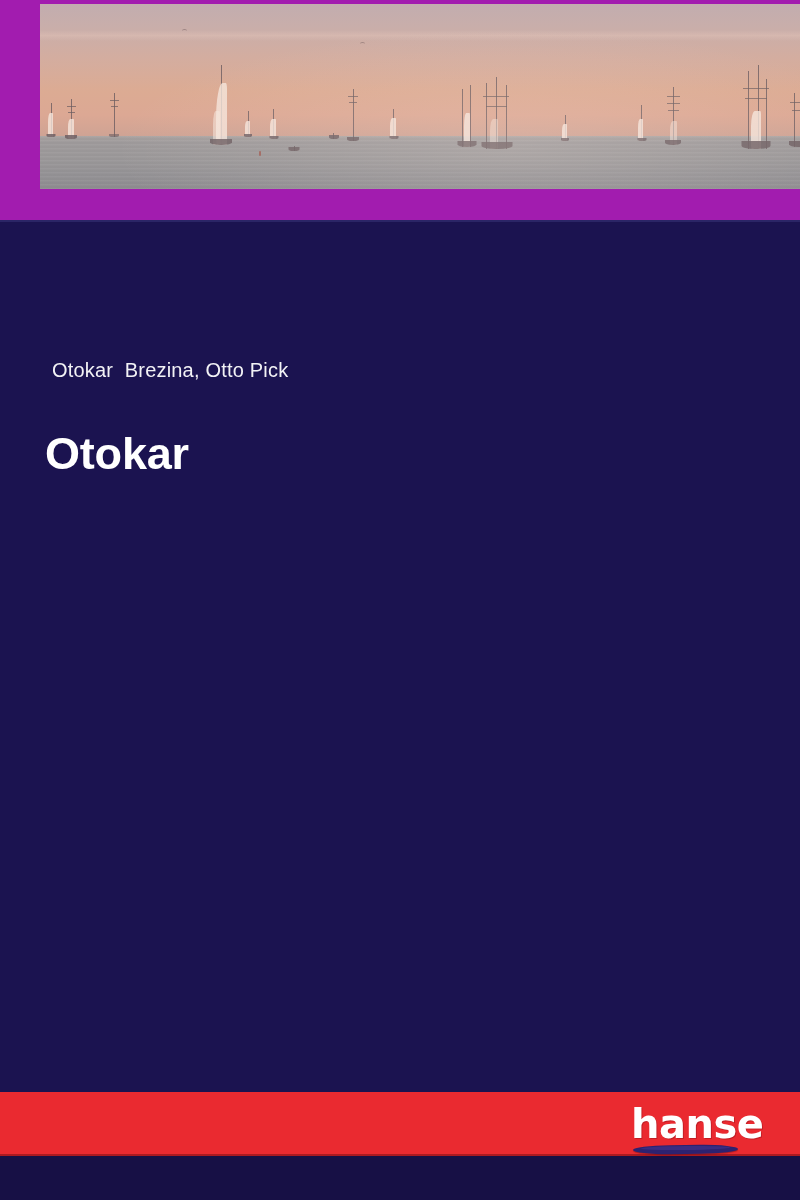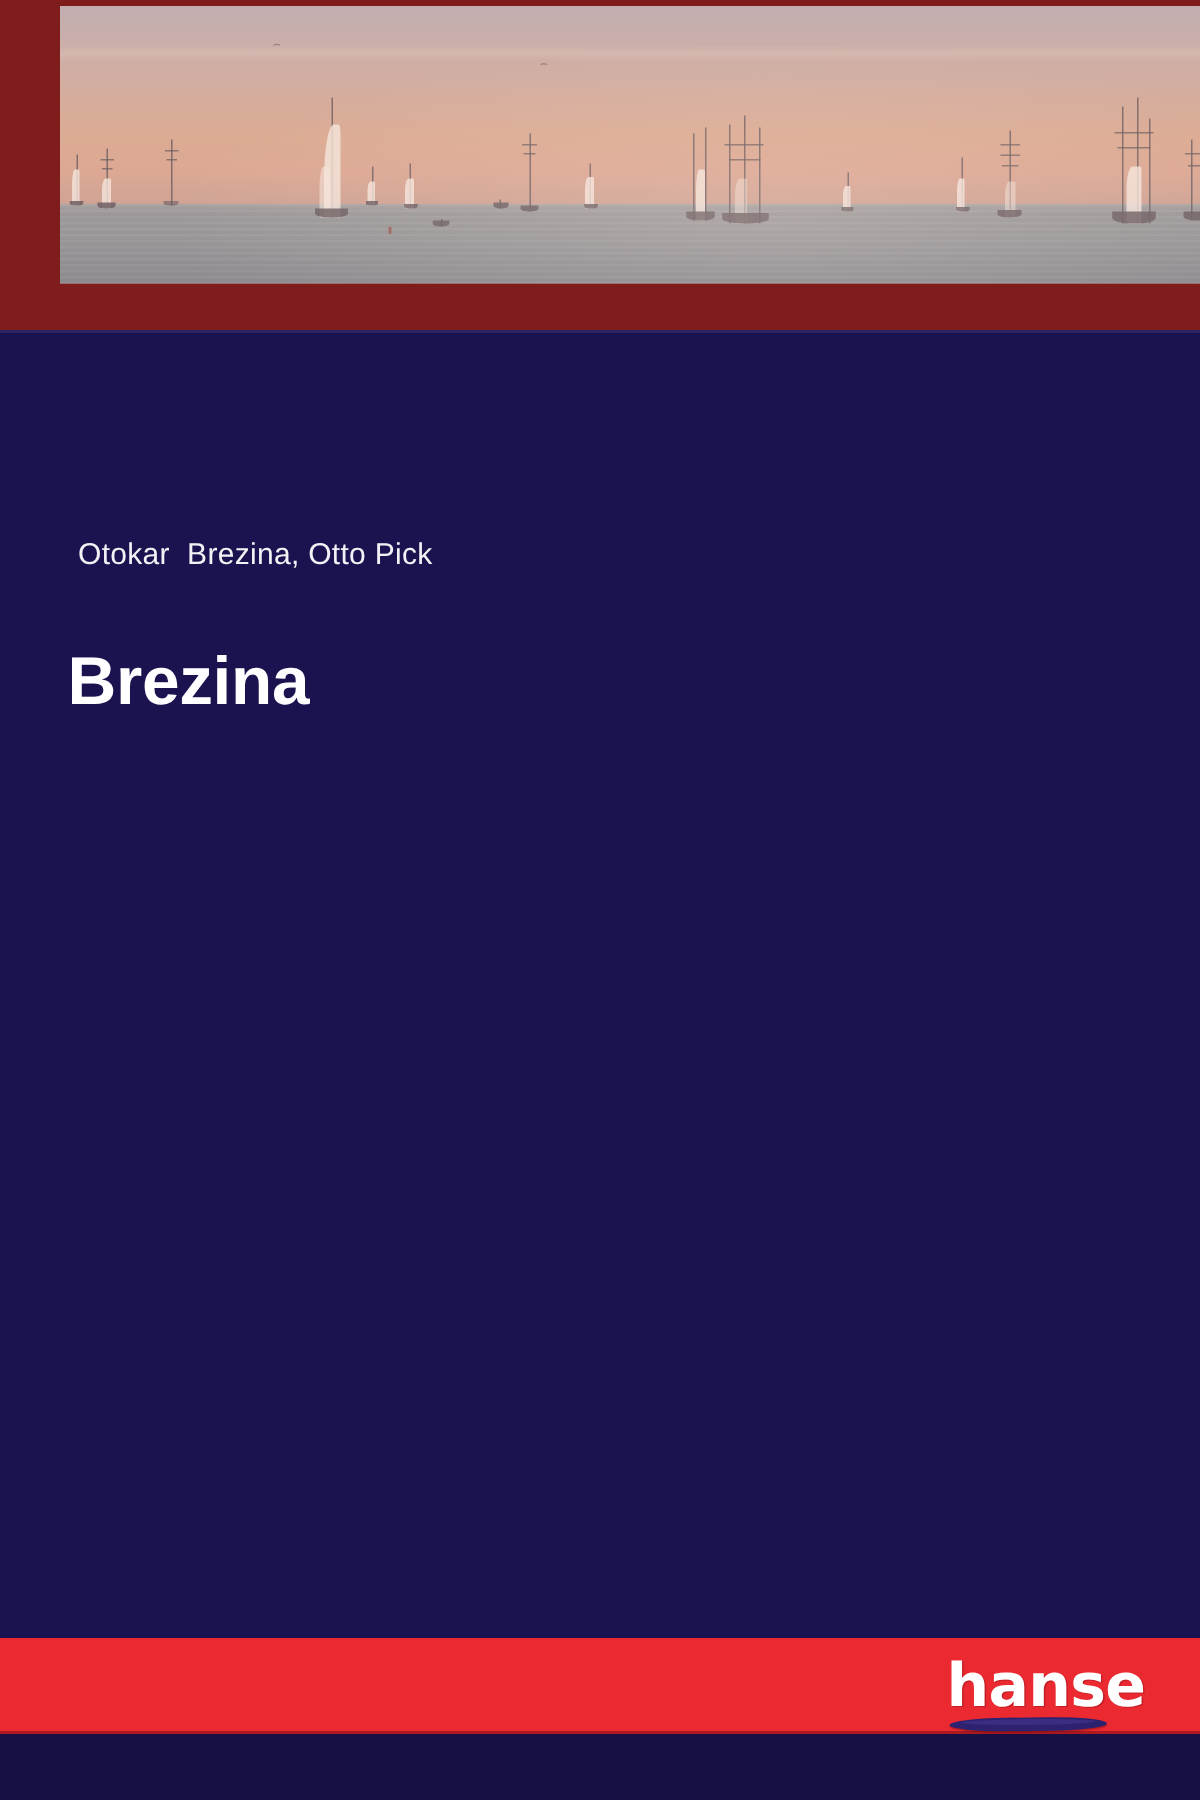--- a/index.html
+++ b/index.html
@@ -5,21 +5,21 @@
   html, body {
     margin: 0;
     padding: 0;
     background: #ffffff;
   }
   #cover {
     position: relative;
     width: 800px;
     height: 1200px;
     overflow: hidden;
-    background: #7f1d1d;
+    background: #a21caf;
     font-family: "Liberation Sans", sans-serif;
   }
 
   
   .photo-wrap {
     position: absolute;
     left: 40px;
     top: 4px;
     width: 760px;
     height: 185px;
@@ -363,21 +363,21 @@
       <div class="haze"></div>
     </div>
   </div>
 
   <div class="navy-body">
     <div class="navy-top-edge"></div>
   </div>
 
   <div class="author">Otokar  Brezina, Otto Pick</div>
 
-  <div class="title">Brezina</div>
+  <div class="title">Otokar</div>
 
   <div class="red-band">
     <div class="red-band-shadow"></div>
   </div>
   <div class="navy-foot"></div>
 
   <div class="logo">
     <div class="logo-word">hanse</div>
     <div class="logo-swoosh"></div>
   </div>

